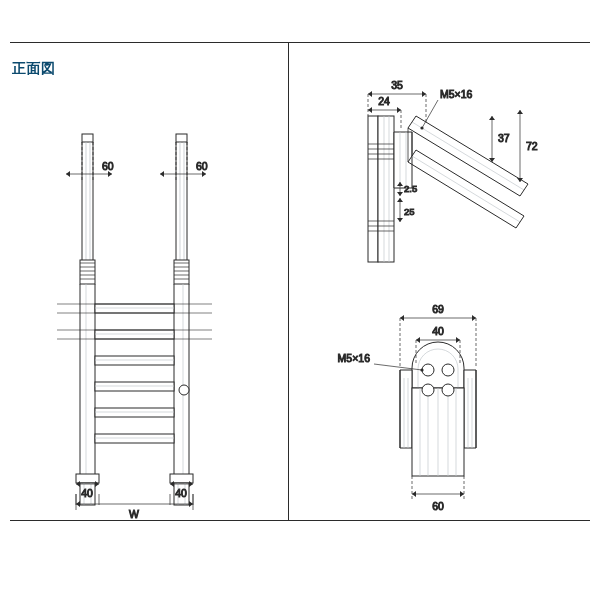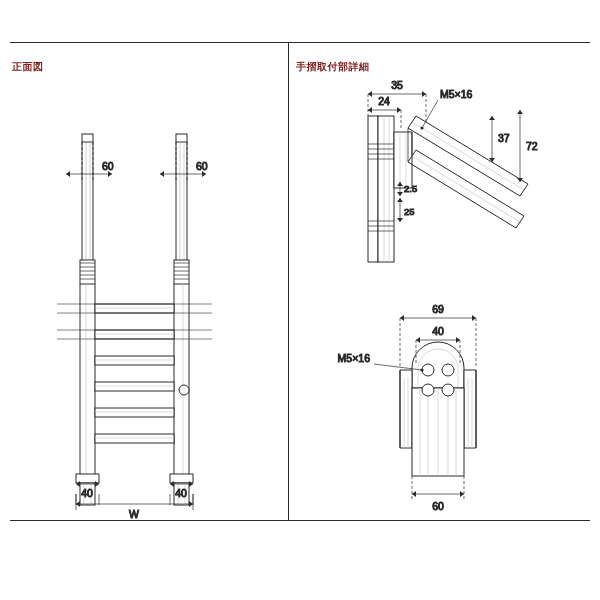--- a/index.html
+++ b/index.html
@@ -17,23 +17,23 @@
   }
   #sheet {
     position: absolute;
     left: 0;
     top: 0;
     width: 600px;
     height: 600px;
   }
   .panel-title {
     position: absolute;
-    font-size: 10px;
+    font-size: 14px;
     font-weight: 700;
-    color: #7f1d1d;
+    color: #0c4a6e;
     letter-spacing: 0.5px;
     white-space: nowrap;
     text-align: center;
   }
   #title-front { left: 12px; top: 60px; }
   #title-detail { left: 296px; top: 60px; }
 
   .divider {
     position: absolute;
     background: #2b2b2b;
@@ -54,21 +54,20 @@
 <body>
 
 <div id="sheet">
 
   <div class="divider" id="divider-top"></div>
   <div class="divider" id="divider-bottom"></div>
   <div class="divider" id="divider-mid"></div>
 
   <div class="panel-title" id="title-front">正面図</div>
 
-  <div class="panel-title" id="title-detail">手摺取付部詳細</div>
 
   <svg id="front-view" width="288" height="480" viewBox="0 0 288 480" style="position:absolute; left:0; top:42px;">
 
     <g stroke="#2b2b2b" fill="none" stroke-width="1" shape-rendering="geometricPrecision">
 
       <g>
         <rect x="82" y="92" width="11" height="8" fill="#ffffff"></rect>
         <line x1="82" y1="100" x2="82" y2="218"></line>
         <line x1="93" y1="100" x2="93" y2="218"></line>
         <line x1="86" y1="100" x2="86" y2="218" stroke="#b9bec4" stroke-width="0.7"></line>

